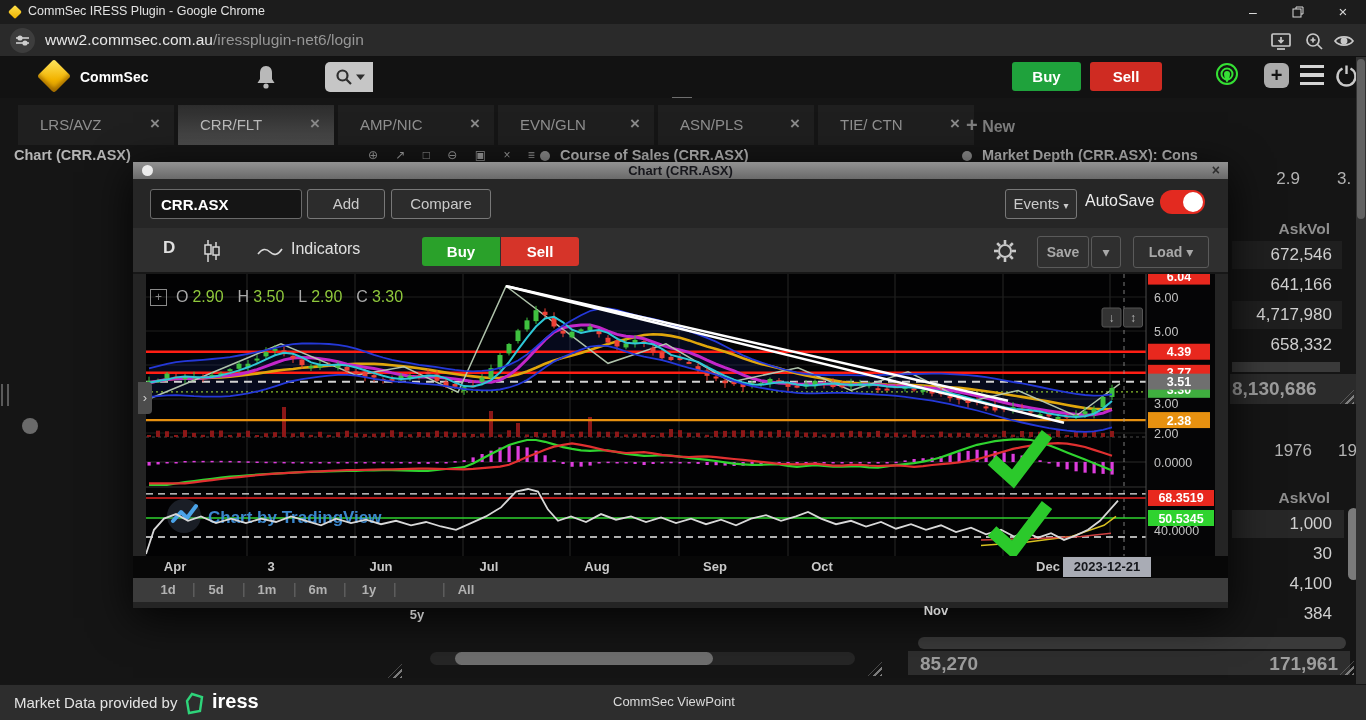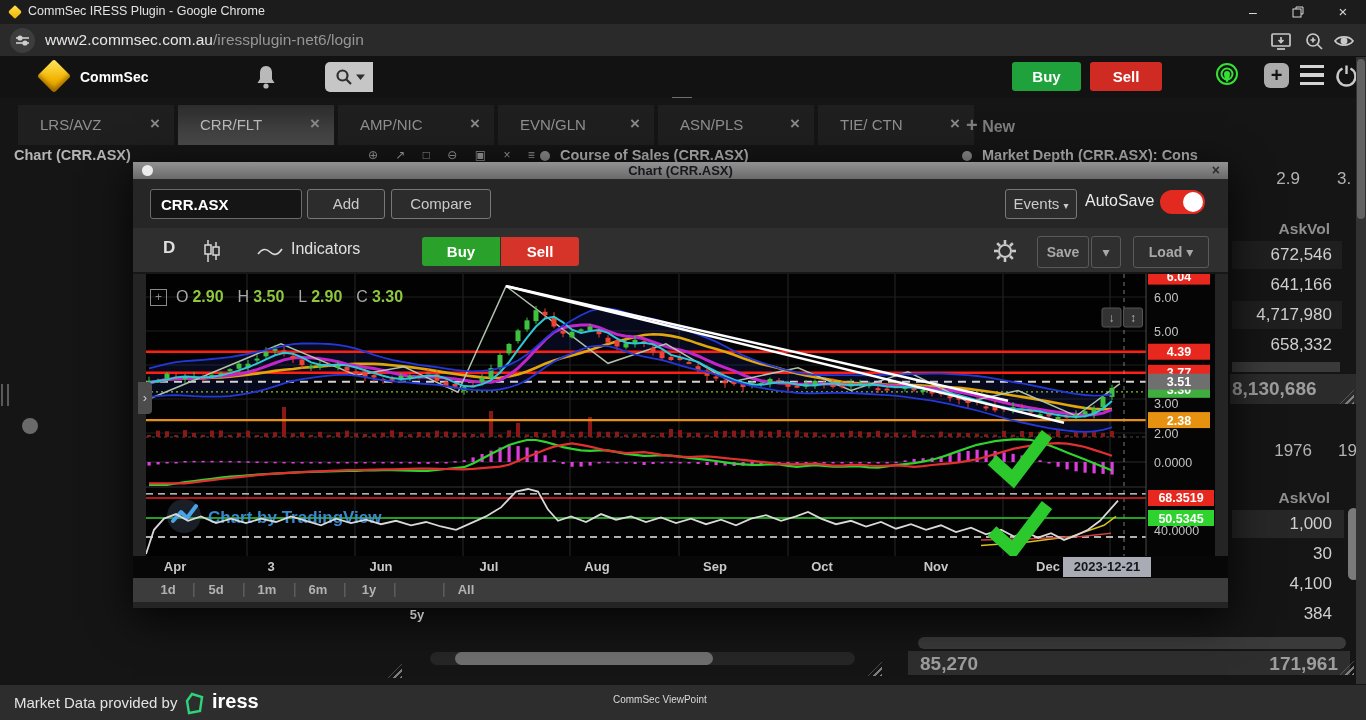--- a/index.html
+++ b/index.html
@@ -60,33 +60,33 @@
   .mbtn{position:absolute;top:10px;height:30px;background:#2c2c2c;border:1px solid #787878;border-radius:3px;color:#cacaca;font-size:15px;text-align:center;line-height:28px;}
   .autosave{position:absolute;left:952px;top:13px;font-size:16px;color:#ececec;}
   .toggle{position:absolute;left:1027px;top:11px;width:45px;height:24px;border-radius:13px;background:#e32a20;}
   .toggle .knob{position:absolute;right:2px;top:2px;width:20px;height:20px;border-radius:50%;background:#fff;}
   .toolrow{position:absolute;left:0;top:66px;width:100%;height:46px;background:#2f2f2f;border-bottom:2px solid #171717;}
   .toolitem{position:absolute;top:12px;color:#e0e0e0;font-size:16px;}
   .bs{position:absolute;top:9px;width:78px;height:29px;color:#fff;font-weight:bold;font-size:15px;text-align:center;line-height:29px;}
   .obtn{position:absolute;top:8px;height:32px;border:1px solid #5a5a5a;border-radius:3px;color:#a8a8a8;font-weight:bold;font-size:14px;text-align:center;line-height:30px;background:#2f2f2f;}
   .chartwrap{position:absolute;left:13px;top:112px;width:1069px;height:282px;background:#020203;}
   .ohlcrow{position:absolute;left:17px;top:126px;font-size:16px;color:#a9a9a9;z-index:5;}
-  .ohlcrow b{color:#8fc83c;font-weight:bold;margin:0 14px 0 4px;}
+  .ohlcrow b{color:#8fc83c;font-weight:normal;margin:0 14px 0 4px;}
   .gridicon{position:absolute;left:17px;top:127px;width:17px;height:17px;border:1px solid #8a8a8a;color:#8a8a8a;font-size:12px;line-height:15px;text-align:center;z-index:6;}
   .chevtab{position:absolute;left:5px;top:220px;width:14px;height:32px;background:#4c4c4c;border-radius:0 4px 4px 0;color:#cfcfcf;font-size:13px;text-align:center;line-height:32px;z-index:6;}
   .xaxisrow{position:absolute;left:0;top:394px;width:100%;height:22px;background:#070707;}
   .xlab{position:absolute;top:3px;font-size:13px;font-weight:bold;color:#c8c8c8;transform:translateX(-50%);}
   .datebox{position:absolute;left:930px;top:1px;width:88px;height:20px;background:#a9acb5;color:#15171c;font-size:13px;font-weight:bold;text-align:center;line-height:20px;}
   .rangerow{position:absolute;left:0;top:416px;width:100%;height:24px;background:#3c3c3c;}
   .rbtn{position:absolute;top:4px;font-size:13px;font-weight:bold;color:#b2b2b2;transform:translateX(-50%);}
   .rsep{position:absolute;top:3px;color:#666;font-size:14px;}
   .statusbar{position:absolute;left:0;top:684px;width:1366px;height:36px;background:#2d2d2d;border-top:1px solid #161616;}
   .statusbar .left{position:absolute;left:14px;top:9px;font-size:15px;color:#e3e3e3;}
   .statusbar .iresstxt{position:absolute;left:212px;top:5px;font-size:20px;font-weight:bold;color:#fff;}
-  .statusbar .center{position:absolute;left:613px;top:9px;font-size:10px;color:#dadada;}
+  .statusbar .center{position:absolute;left:613px;top:9px;font-size:13px;color:#dadada;}
   .pagescroll{position:absolute;left:1356px;top:57px;width:10px;height:627px;background:#323232;}
   .pagescroll .th{position:absolute;left:1px;top:2px;width:8px;height:160px;background:#616161;border-radius:4px;}
 </style>
 </head>
 <body>
 
 <div id="screen">
 
   <div class="titlebar">
     <div class="fav"></div>
@@ -834,21 +834,21 @@
       <div class="chevtab">›</div>
 
       <div class="xaxisrow">
         <span class="xlab" style="left:42px;">Apr</span>
         <span class="xlab" style="left:138px;">3</span>
         <span class="xlab" style="left:248px;">Jun</span>
         <span class="xlab" style="left:356px;">Jul</span>
         <span class="xlab" style="left:464px;">Aug</span>
         <span class="xlab" style="left:582px;">Sep</span>
         <span class="xlab" style="left:689px;">Oct</span>
-        <span class="xlab" style="left:803px;">Nov</span>
+        <span class="xlab" style="left:803px;margin-top:44px;">Nov</span>
         <span class="xlab" style="left:915px;">Dec</span>
         <div class="datebox">2023-12-21</div>
       </div>
 
       <div class="rangerow">
         <span class="rbtn" style="left:35px;">1d</span>
           <span class="rsep" style="left:59px;">|</span>
         <span class="rbtn" style="left:83px;">5d</span>
           <span class="rsep" style="left:109px;">|</span>
         <span class="rbtn" style="left:134px;">1m</span>

